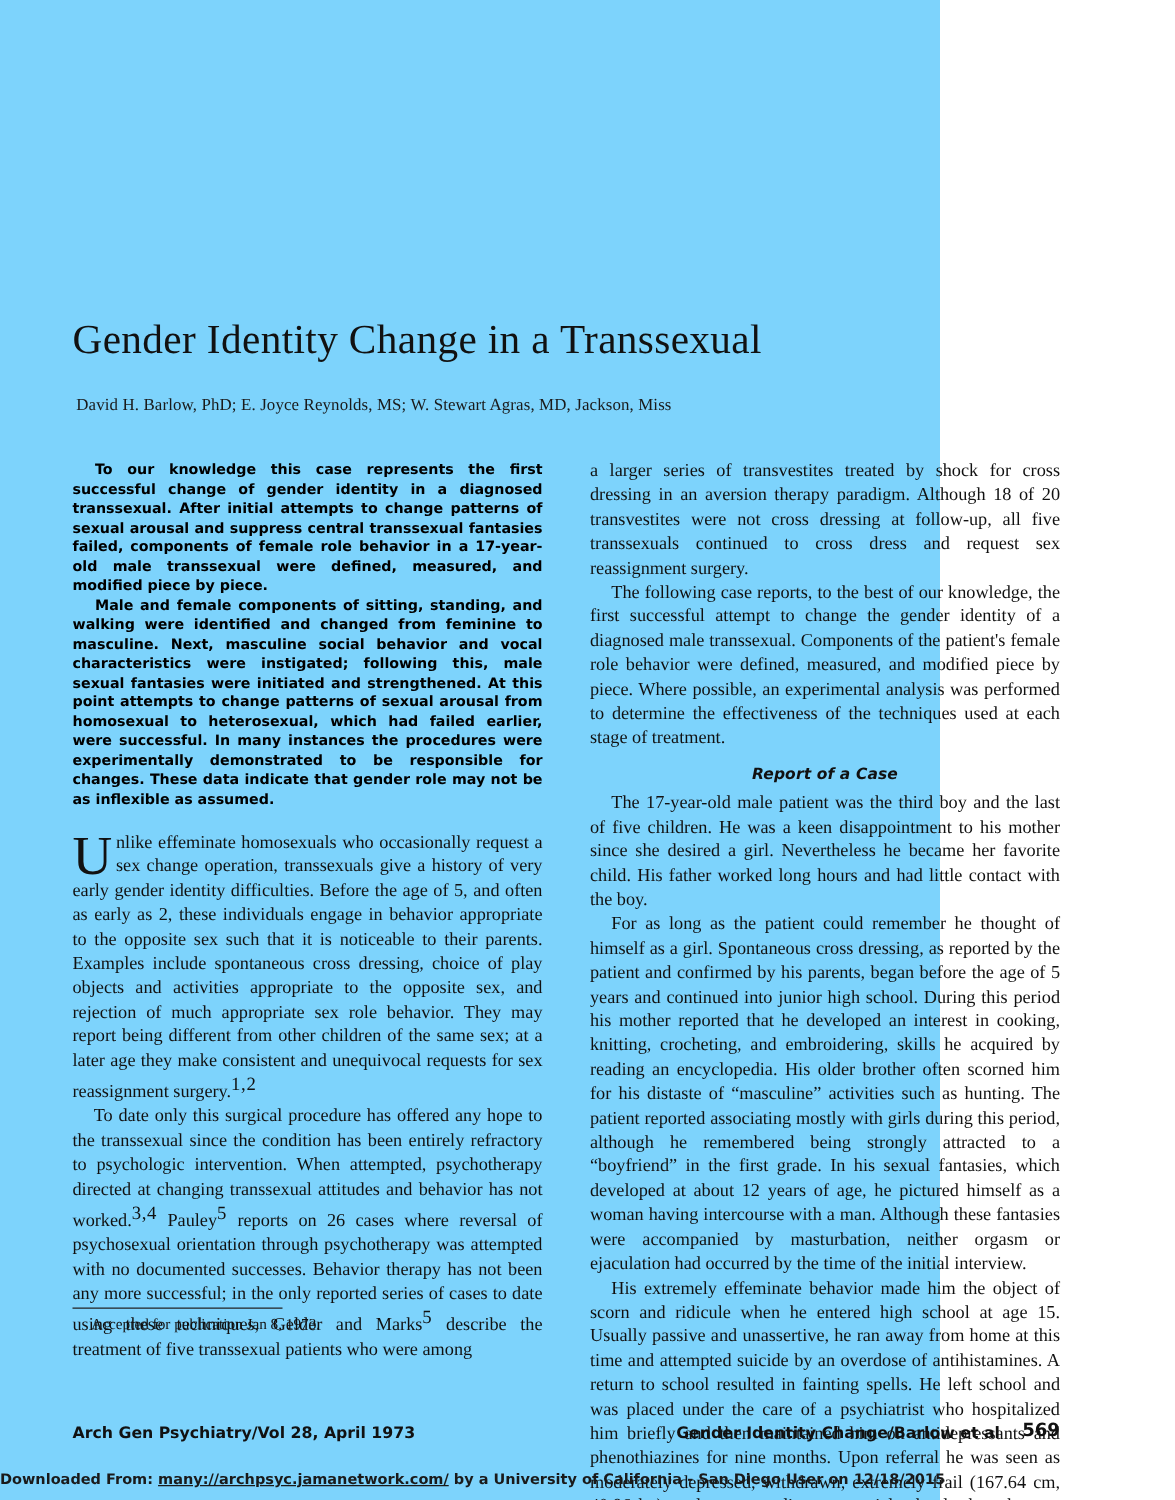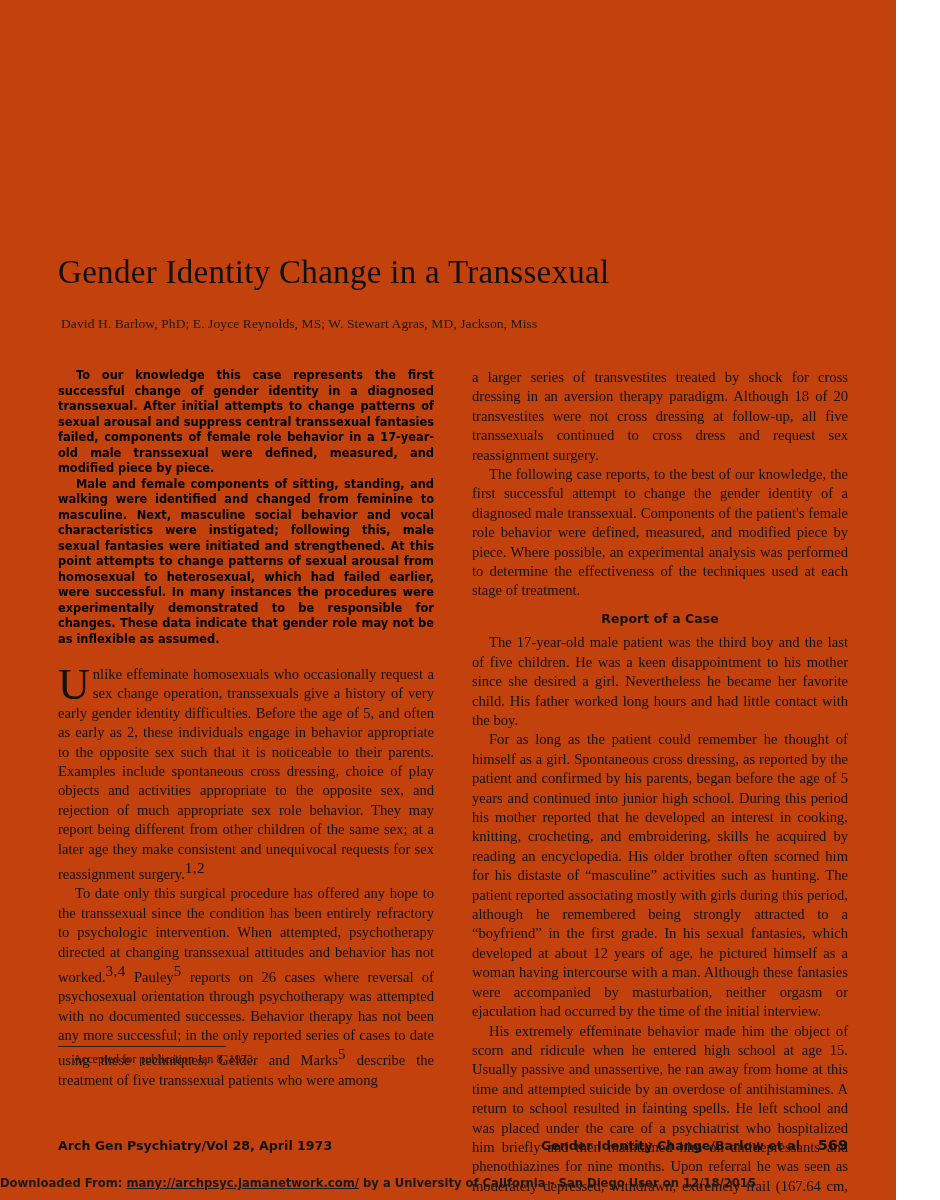--- a/index.html
+++ b/index.html
@@ -11,23 +11,23 @@
     height: 1200px;
     background: #ffffff;
     font-family: "Liberation Serif", serif;
     color: #111111;
     position: relative;
     overflow: hidden;
   }
   .page {
     position: absolute;
     left: 0; top: 0;
-    width: 896px;
+    width: 752px;
     height: 1200px;
-    background: #c2410c;
+    background: #7dd3fc;
   }
   .content {
     position: absolute;
     left: 58px;
     top: 0;
     width: 790px;
     height: 1160px;
   }
   .title {
     position: absolute;
@@ -106,20 +106,21 @@
     vertical-align: super;
     letter-spacing: 0.5px;
   }
   .section-head {
     font-family: "DejaVu Sans", sans-serif;
     font-size: 12.4px;
     font-weight: bold;
     text-align: center;
     margin: 10px 0 6px 0;
     letter-spacing: 0.1px;
+    font-style: italic;
   }
   .footnote-rule {
     position: absolute;
     left: 0;
     top: 1046px;
     width: 168px;
     height: 1px;
     background: #222;
   }
   .footnotes {

